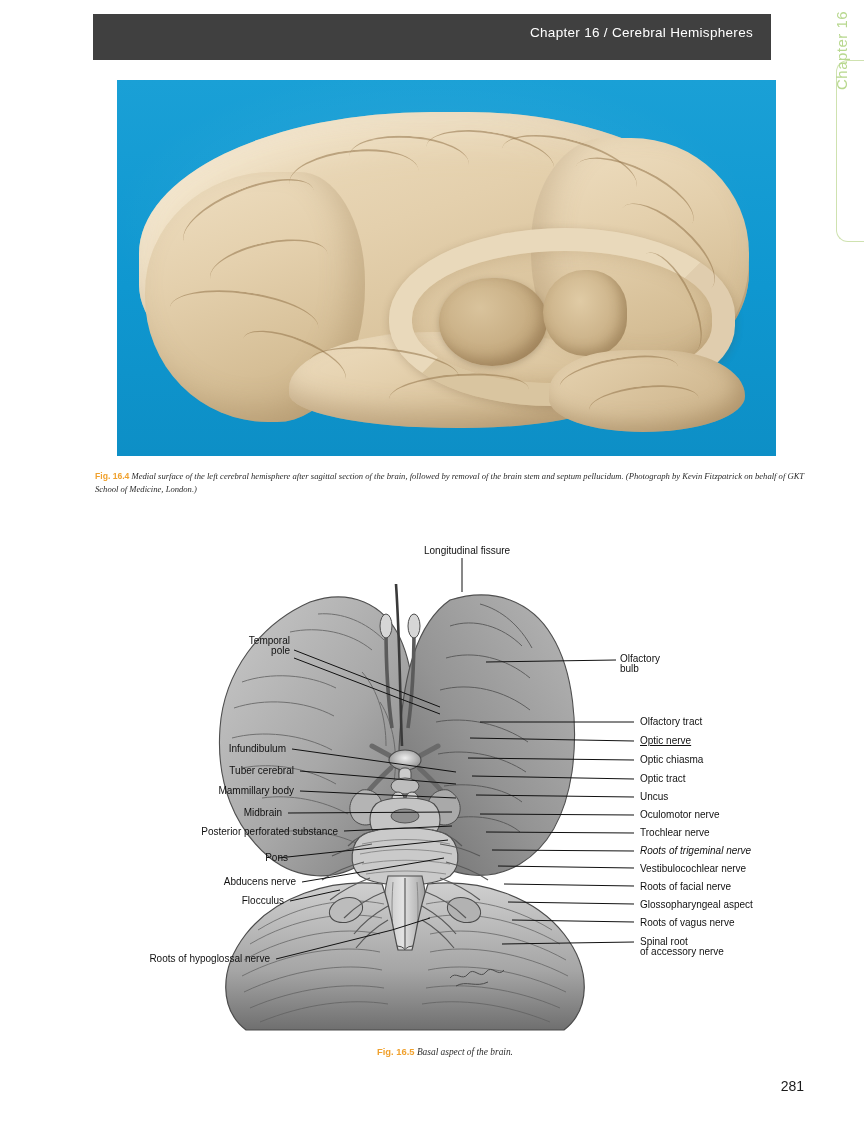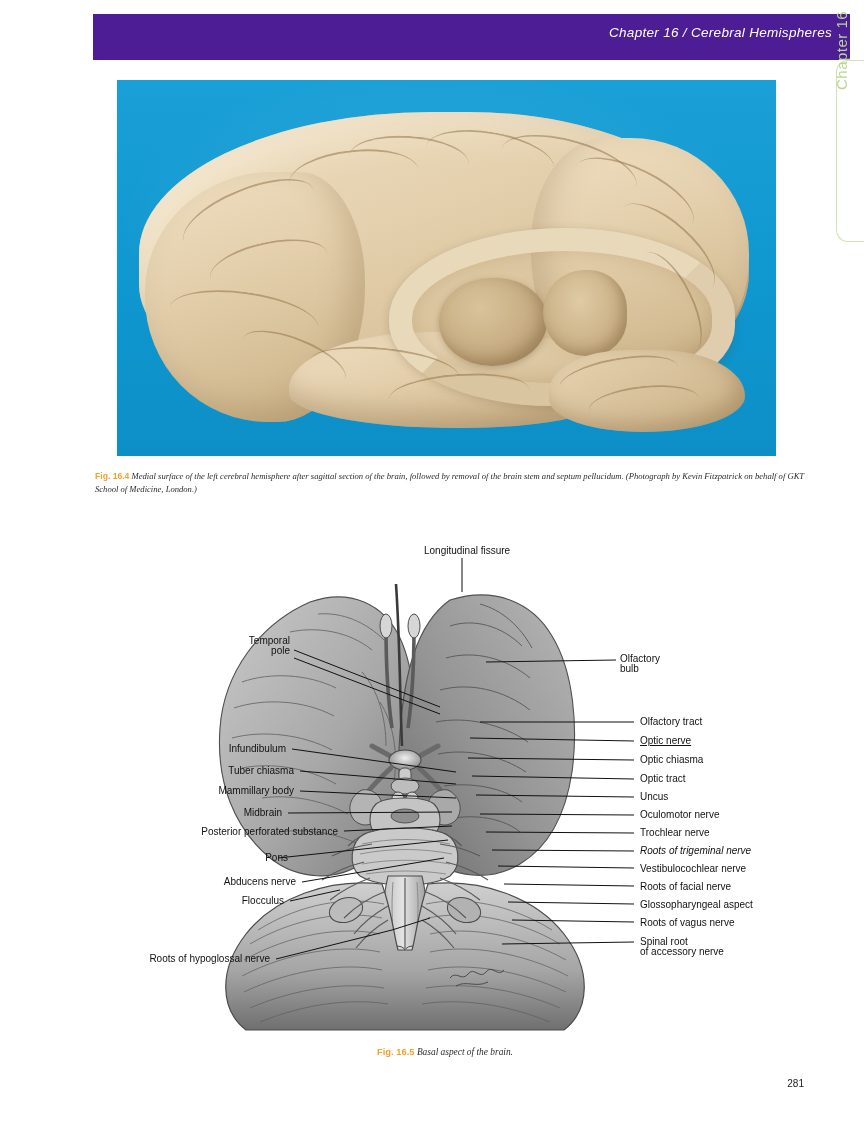--- a/index.html
+++ b/index.html
@@ -2,23 +2,22 @@
 <html><head>
 <meta charset="utf-8">
 <style>
   html,body{margin:0;padding:0;}
   body{
     width:864px;height:1122px;position:relative;background:#ffffff;
     font-family:"Liberation Sans",sans-serif;overflow:hidden;
   }
   
   .header-bar{
-    position:absolute;left:93px;top:14px;width:757px;height:46px;
-    background:#4c1d95;
-    font-style:italic;
+    position:absolute;left:93px;top:14px;width:678px;height:46px;
+    background:#404040;
   }
   .header-title{
     position:absolute;right:18px;top:11px;
     color:#ffffff;font-size:13.5px;letter-spacing:.3px;
     font-family:"Liberation Sans",sans-serif;white-space:nowrap;
   }
   
   .side-tab{
     position:absolute;left:836px;top:60px;width:28px;height:180px;
     border:1.4px solid #cfe2b0;border-right:none;
@@ -102,21 +101,21 @@
   .cap{
     position:absolute;font-size:8.6px;line-height:12.6px;
     font-style:italic;color:#2b2b2b;
     font-family:"Liberation Serif",serif;
   }
   .cap b{color:#f0a12e;font-style:normal;font-weight:bold;font-family:"Liberation Sans",sans-serif;}
   #cap164{left:95px;top:470px;width:718px;}
   #cap165{left:255px;top:1046px;width:380px;text-align:center;font-size:9.4px;}
   
   .pageno{
-    position:absolute;right:60px;top:1078px;font-size:10px;color:#1b1b1b;
+    position:absolute;right:60px;top:1078px;font-size:14px;color:#1b1b1b;
     font-family:"Liberation Sans",sans-serif;
   }
   
   .fig5{position:absolute;left:150px;top:532px;width:570px;height:510px;}
   .fig5 svg{display:block;}
   .lbl{
     position:absolute;font-size:10px;color:#111;white-space:nowrap;
     font-family:"Liberation Sans",sans-serif;line-height:9.6px;
   }
   .lbl-l{text-align:right;}
@@ -343,21 +342,21 @@
   </g>
 </svg>
 
 <div class="lbl" style="left:424px;top:546px;">Longitudinal fissure</div>
 
 <div class="lbl lbl-l" style="left:190px;top:636px;width:100px;">
   <div>Temporal</div>
   <div>pole</div>
 </div>
 <div class="lbl lbl-l" style="left:150px;top:744px;width:136px;">Infundibulum</div>
-<div class="lbl lbl-l" style="left:150px;top:766px;width:144px;">Tuber chiasma</div>
+<div class="lbl lbl-l" style="left:150px;top:766px;width:144px;">Tuber cerebral</div>
 <div class="lbl lbl-l" style="left:150px;top:786px;width:144px;">Mammillary body</div>
 <div class="lbl lbl-l" style="left:150px;top:808px;width:132px;">Midbrain</div>
 <div class="lbl lbl-l" style="left:118px;top:827px;width:220px;">Posterior perforated substance</div>
 <div class="lbl lbl-l" style="left:166px;top:853px;width:122px;">Pons</div>
 <div class="lbl lbl-l" style="left:150px;top:877px;width:146px;">Abducens nerve</div>
 <div class="lbl lbl-l" style="left:150px;top:896px;width:134px;text-align:right;">Flocculus</div>
 <div class="lbl lbl-l" style="left:110px;top:954px;width:160px;">Roots of hypoglossal nerve</div>
 
 <div class="lbl lbl-r" style="left:620px;top:654px;">
   <div>Olfactory</div>

